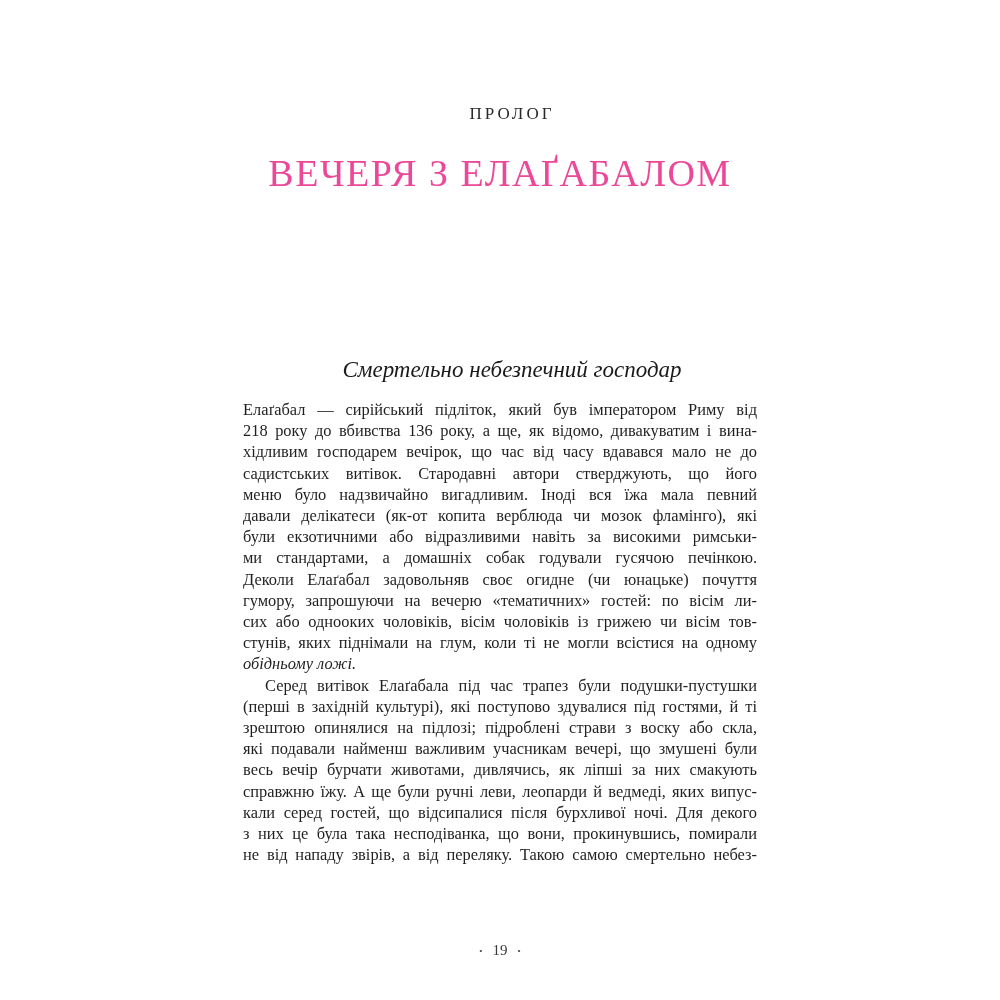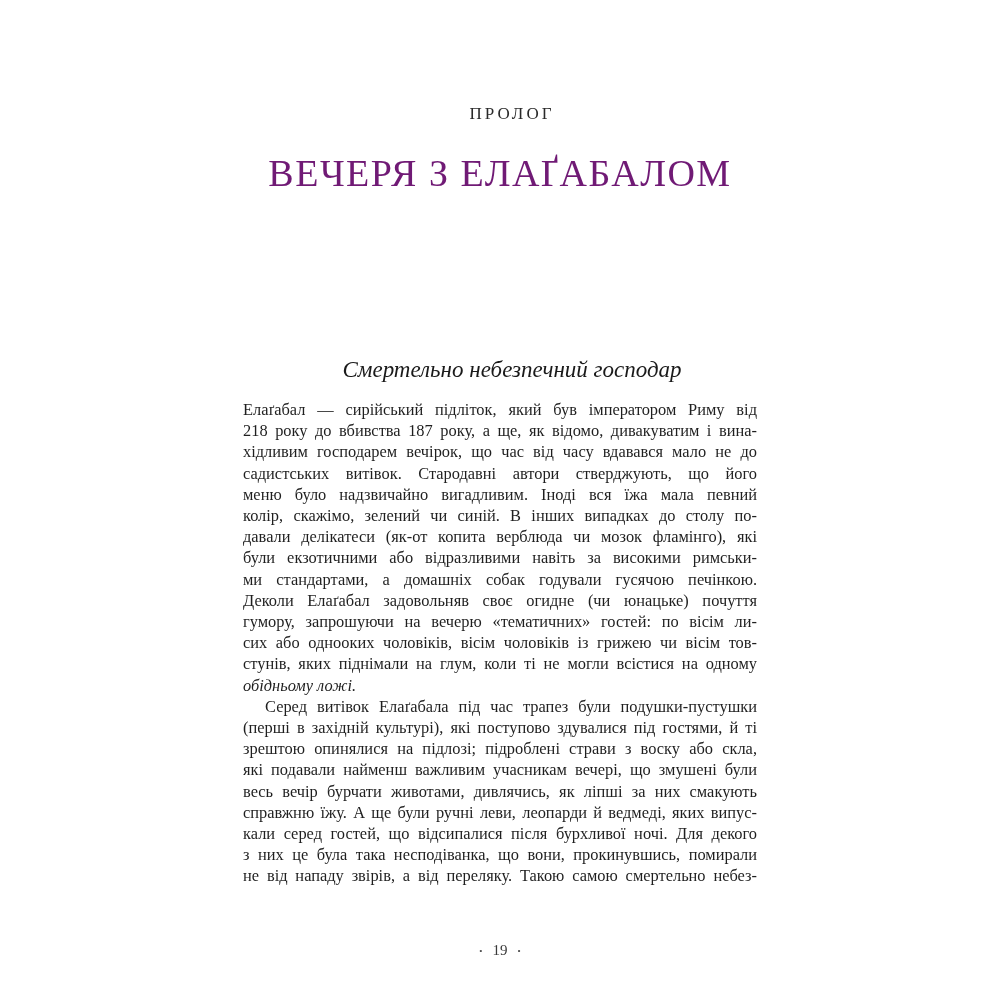--- a/index.html
+++ b/index.html
@@ -29,21 +29,21 @@
   .title {
     position: absolute;
     top: 151px;
     left: 0;
     width: 100%;
     text-align: center;
     font-size: 38px;
     font-weight: normal;
     letter-spacing: 1.5px;
     margin: 0;
-    color: #701a75;
+    color: #ec4899;
   }
   .section-heading {
     position: absolute;
     top: 357px;
     left: 12px;
     width: 100%;
     text-align: center;
     font-size: 23px;
     font-style: italic;
     font-weight: normal;
@@ -96,25 +96,24 @@
 <div class="page">
   <div class="kicker">ПРОЛОГ</div>
 
   <h1 class="title">ВЕЧЕРЯ З ЕЛАҐАБАЛОМ</h1>
 
   <h2 class="section-heading">Смертельно небезпечний господар</h2>
 
   <div class="body-text">
       <div class="paragraph">
         <div class="line">Елаґабал — сирійський підліток, який був імператором Риму від</div>
-        <div class="line">218 року до вбивства 187 року, а ще, як відомо, дивакуватим і вина-</div>
+        <div class="line">218 року до вбивства 136 року, а ще, як відомо, дивакуватим і вина-</div>
         <div class="line">хідливим господарем вечірок, що час від часу вдавався мало не до</div>
         <div class="line">садистських витівок. Стародавні автори стверджують, що його</div>
         <div class="line">меню було надзвичайно вигадливим. Іноді вся їжа мала певний</div>
-        <div class="line">колір, скажімо, зелений чи синій. В інших випадках до столу по-</div>
         <div class="line">давали делікатеси (як-от копита верблюда чи мозок фламінго), які</div>
         <div class="line">були екзотичними або відразливими навіть за високими римськи-</div>
         <div class="line">ми стандартами, а домашніх собак годували гусячою печінкою.</div>
         <div class="line">Деколи Елаґабал задовольняв своє огидне (чи юнацьке) почуття</div>
         <div class="line">гумору, запрошуючи на вечерю «тематичних» гостей: по вісім ли-</div>
         <div class="line">сих або однооких чоловіків, вісім чоловіків із грижею чи вісім тов-</div>
         <div class="line">стунів, яких піднімали на глум, коли ті не могли всістися на одному</div>
         <div class="line last-left">обідньому ложі.</div>
       </div>
       <div class="paragraph">

